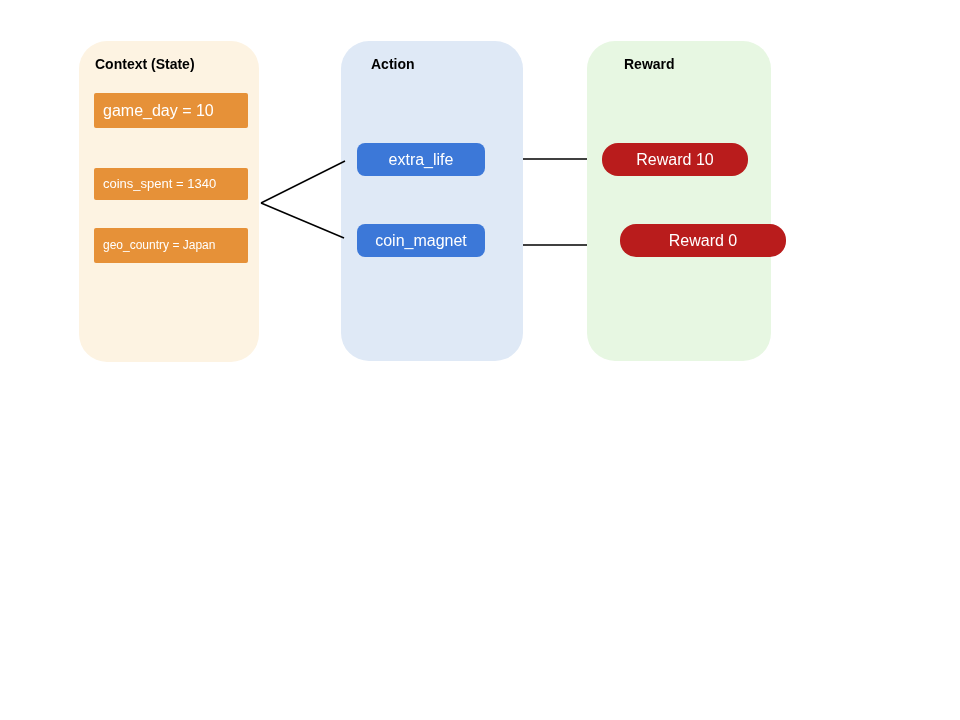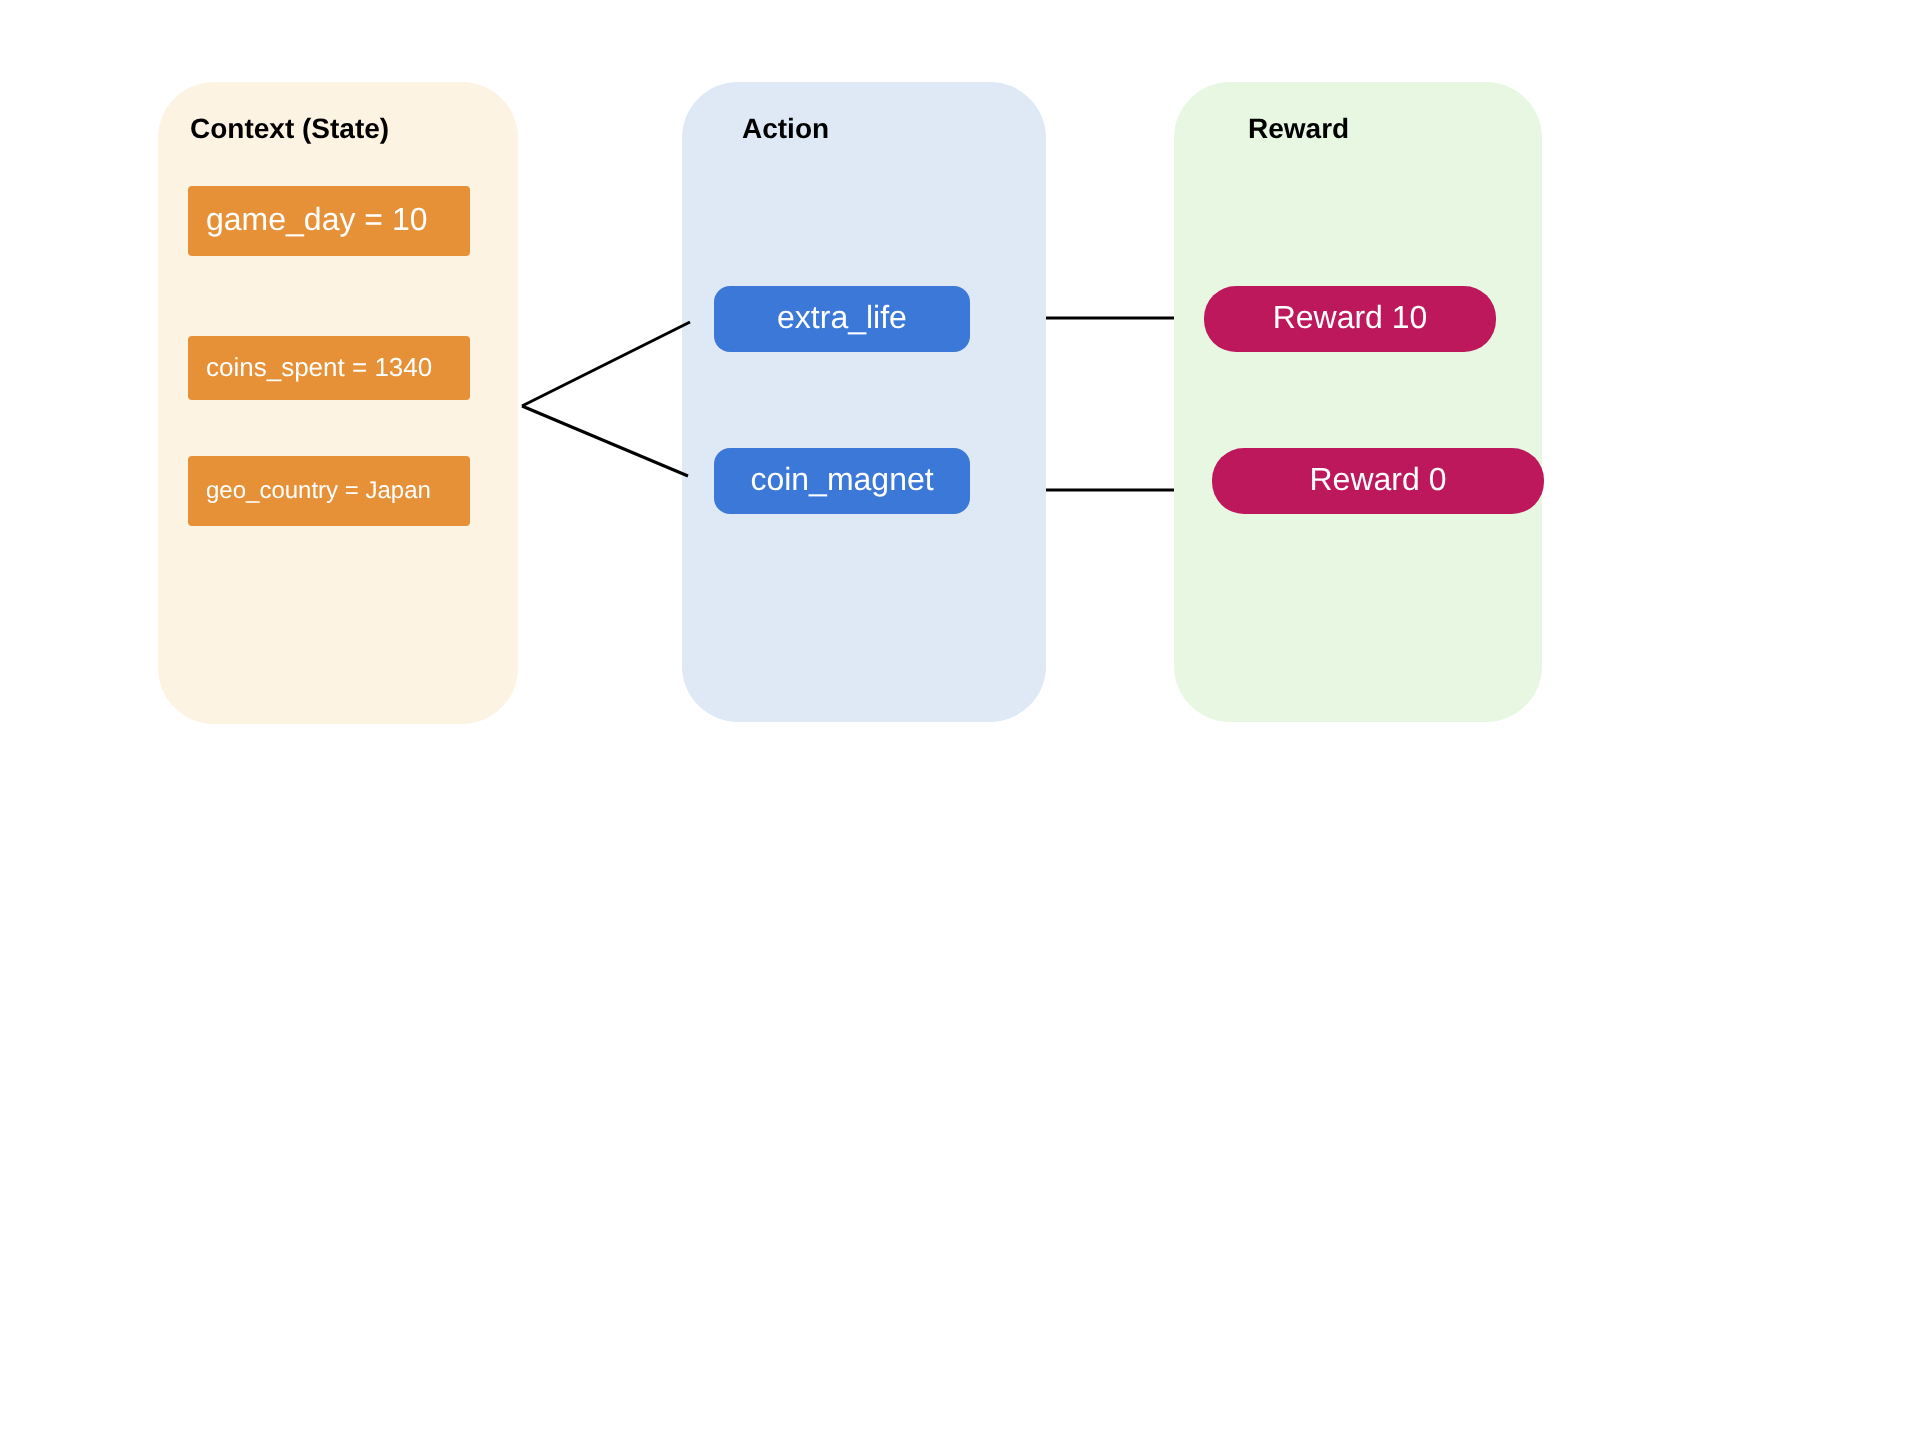--- a/index.html
+++ b/index.html
@@ -49,21 +49,21 @@
     color: #000000;
     white-space: nowrap;
   }
   .title-context { left: 95px; top: 56px; }
   .title-action  { left: 371px; top: 56px; }
   .title-reward  { left: 624px; top: 56px; }
 
   .chip {
     position: absolute;
     left: 94px;
-    width: 141px;
+    width: 154px;
     background: #E69138;
     color: #ffffff;
     border-radius: 2px;
     display: flex;
     align-items: center;
     padding: 0 9px;
     box-sizing: border-box;
     line-height: 1.25;
   }
   .chip-1 { top: 93px;  height: 35px; font-size: 16px; }
@@ -88,34 +88,34 @@
     justify-content: center;
     cursor: pointer;
     padding: 0;
   }
   .action-btn-1 { top: 143px; }
   .action-btn-2 { top: 224px; }
 
   .reward-btn {
     position: absolute;
     height: 33px;
-    background: #be185d;
+    background: #b91c1c;
     color: #ffffff;
     border: none;
     border-radius: 16px;
     font-family: "Liberation Sans", sans-serif;
     font-size: 16px;
     display: flex;
     align-items: center;
     justify-content: center;
     cursor: pointer;
     padding: 0;
   }
   .reward-btn-1 { left: 602px; top: 143px; width: 146px; }
-  .reward-btn-2 { left: 606px; top: 224px; width: 166px; }
+  .reward-btn-2 { left: 620px; top: 224px; width: 166px; }
 </style>
 </head>
 <body>
 
 <div class="canvas">
 
   <div class="panel panel-context"></div>
   <div class="panel panel-action"></div>
   <div class="panel panel-reward"></div>
 

